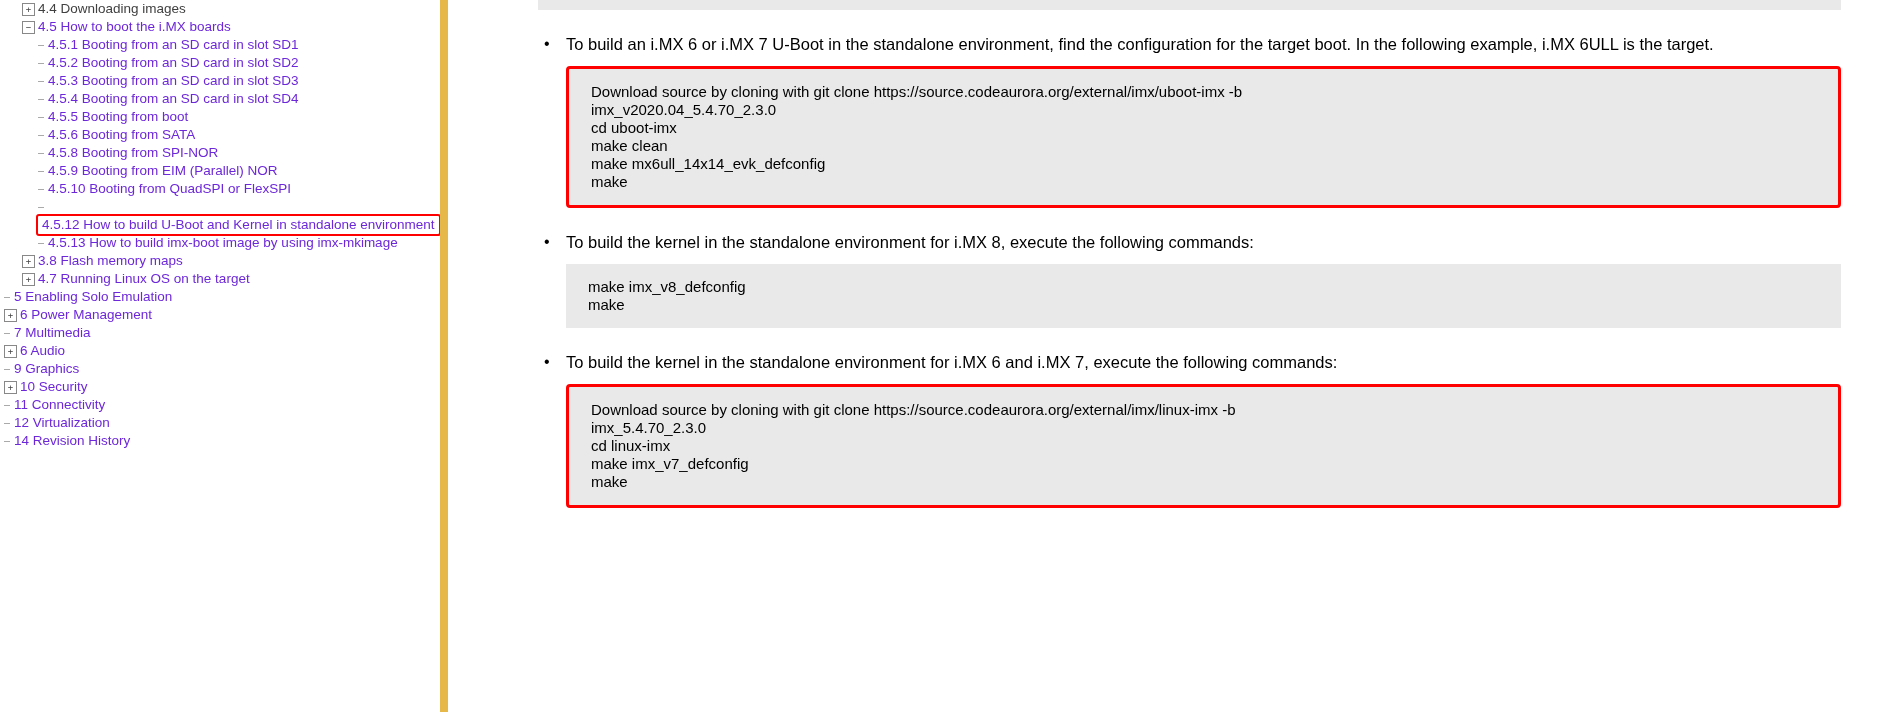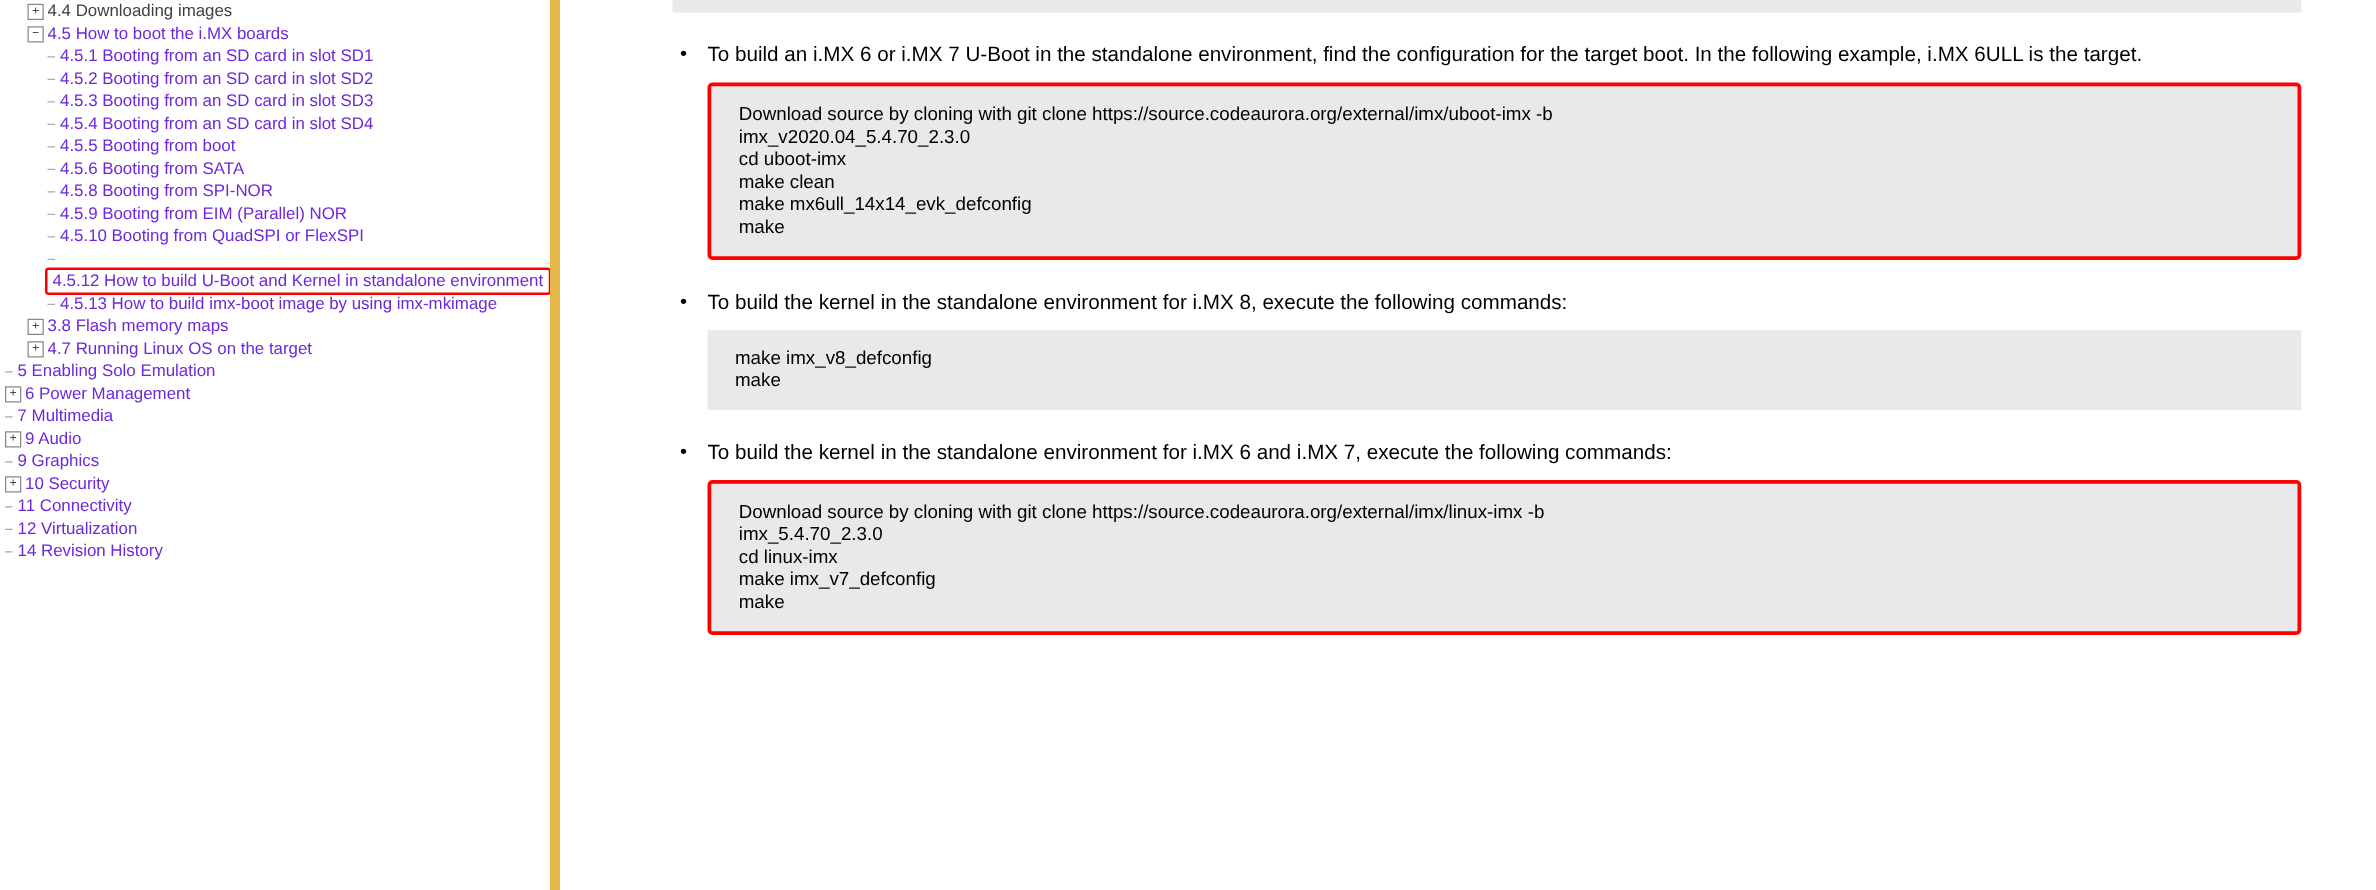--- a/index.html
+++ b/index.html
@@ -141,21 +141,21 @@
         </li>
         <li class="lvl1">
           <div class="node">
             <span class="dash"></span>
             <span class="node-label">7 Multimedia</span>
           </div>
         </li>
         <li class="lvl1">
           <div class="node">
             <span class="toggle">+</span>
-            <span class="node-label">9 Audio</span>
+            <span class="node-label">6 Audio</span>
           </div>
         </li>
         <li class="lvl1">
           <div class="node">
             <span class="dash"></span>
             <span class="node-label">9 Graphics</span>
           </div>
         </li>
         <li class="lvl1">
           <div class="node">

